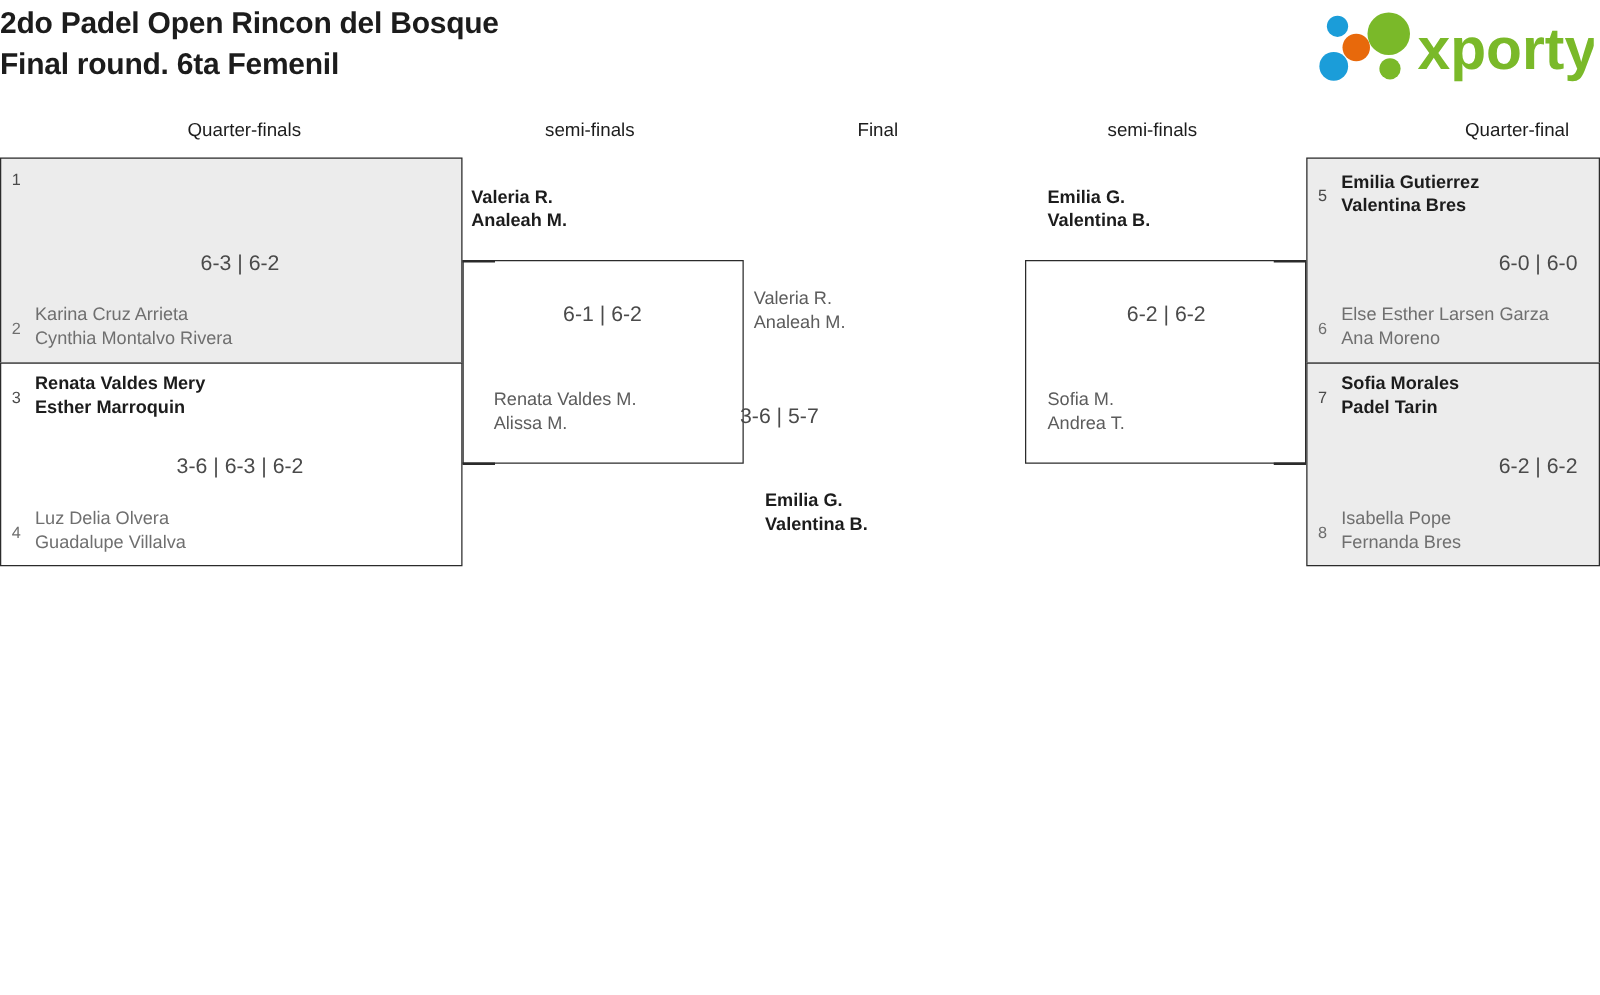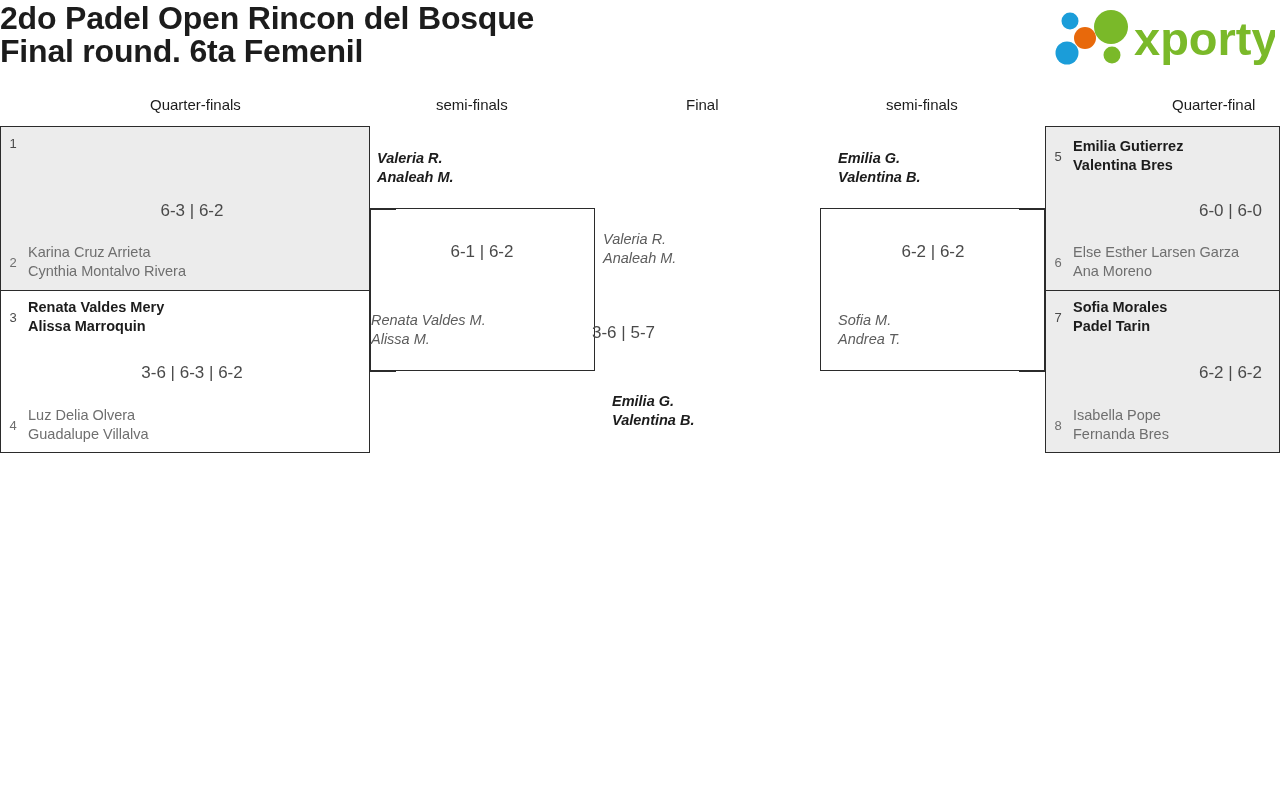--- a/index.html
+++ b/index.html
@@ -8,21 +8,21 @@
     background: #ffffff;
     font-family: "Liberation Sans", sans-serif;
     color: #1a1a1a;
     overflow: hidden;
   }
   .page { position: relative; width: 1280px; height: 796px; }
 
   
   .title {
     position: absolute; left: 0; top: 2px;
-    font-size: 32px; font-weight: bold; line-height: 33px;
+    font-size: 24px; font-weight: bold; line-height: 33px;
     letter-spacing: -0.2px; color: #1c1c1c; white-space: pre;
   }
   .logo { position: absolute; left: 1050px; top: 6px; width: 225px; height: 60px; }
   .logo svg { display: block; }
 
   
   .round-hdr {
     position: absolute; top: 96px;
     font-size: 15px; color: #1c1c1c; white-space: nowrap;
   }
@@ -59,21 +59,21 @@
   .score {
     position: absolute; font-size: 17px; color: #4a4a4a; white-space: nowrap;
   }
   .score.r { text-align: right; }
 
   
   .float-names { position: absolute; font-size: 14.5px; line-height: 19px; white-space: nowrap; }
   .float-names.bold { font-weight: bold; color: #1c1c1c; }
   .float-names.dim  { font-weight: normal; color: #5c5c5c; }
   .float-names.ralign { }
-  .float-names .n { display: block; font-style: italic; }
+  .float-names .n { display: block; }
 </style>
 </head>
 <body>
 
 <div class="page">
 
   <div class="title"><span>2do Padel Open Rincon del Bosque</span>
 <span>Final round. 6ta Femenil</span></div>
 
   <div class="logo">
@@ -105,42 +105,42 @@
     <span class="names">
       <span class="n">Karina Cruz Arrieta</span>
       <span class="n">Cynthia Montalvo Rivera</span>
     </span>
   </div>
 
   <div class="pair winner" style="left:6px; top:298px;">
     <span class="seed">3</span>
     <span class="names">
       <span class="n">Renata Valdes Mery</span>
-      <span class="n">Alissa Marroquin</span>
+      <span class="n">Esther Marroquin</span>
     </span>
   </div>
   <div class="score" style="left:28px; top:363px; width:328px; text-align:center;">3-6 | 6-3 | 6-2</div>
   <div class="pair loser" style="left:6px; top:406px;">
     <span class="seed">4</span>
     <span class="names">
       <span class="n">Luz Delia Olvera</span>
       <span class="n">Guadalupe Villalva</span>
     </span>
   </div>
 
   <div class="stub" style="left:370px; top:208px; width:26px;"></div>
   <div class="stub" style="left:370px; top:370px; width:26px;"></div>
 
   <div class="sf-box" style="left:370px; top:208px; width:225px; height:163px;"></div>
   <div class="float-names bold" style="left:377px; top:149px;">
     <span class="n">Valeria R.</span>
     <span class="n">Analeah M.</span>
   </div>
   <div class="score" style="left:378px; top:242px; width:208px; text-align:center;">6-1 | 6-2</div>
-  <div class="float-names dim" style="left:371px; top:311px;">
+  <div class="float-names dim" style="left:395px; top:311px;">
     <span class="n">Renata Valdes M.</span>
     <span class="n">Alissa M.</span>
   </div>
 
   <div class="float-names dim" style="left:603px; top:230px;">
     <span class="n">Valeria R.</span>
     <span class="n">Analeah M.</span>
   </div>
   <div class="score" style="left:592px; top:323px; width:224px; text-align:left;">3-6 | 5-7</div>
   <div class="float-names bold ralign" style="left:612px; top:392px; width:200px;">

